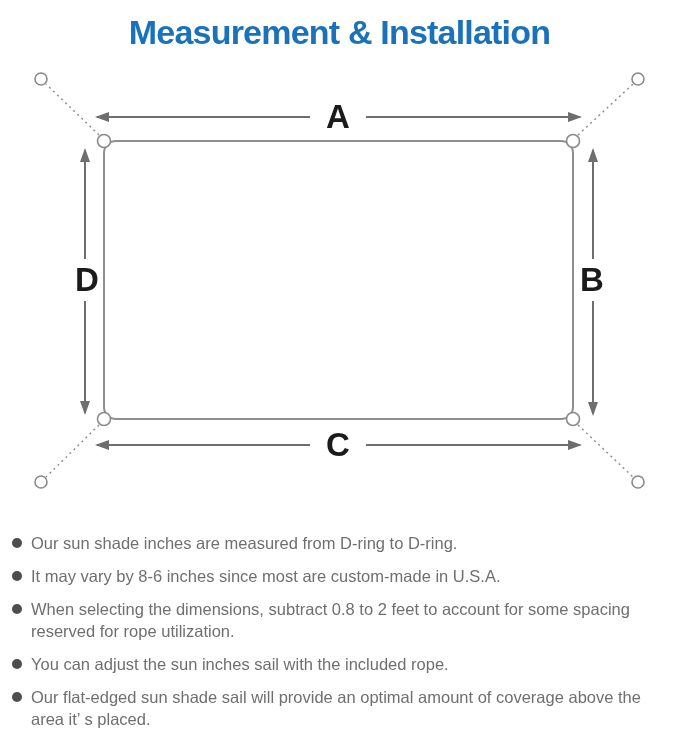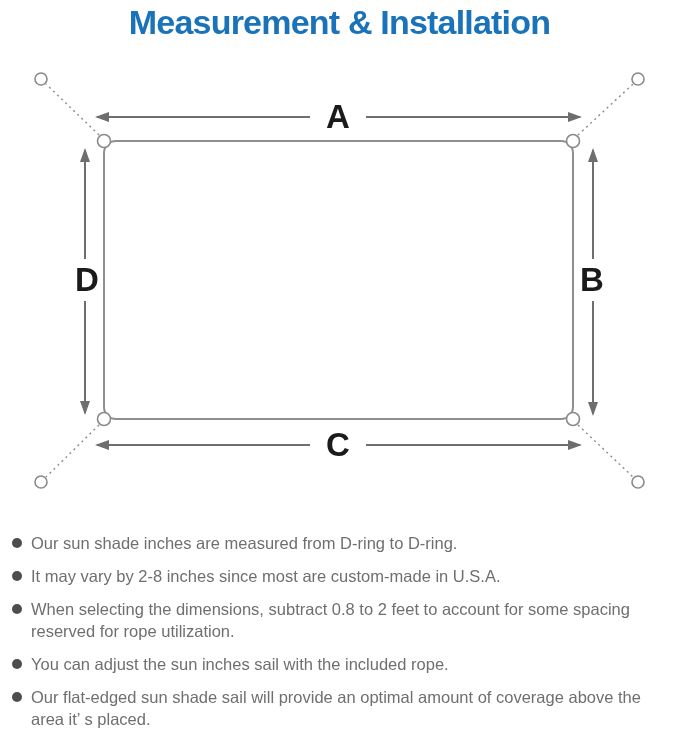--- a/index.html
+++ b/index.html
@@ -5,21 +5,21 @@
   html,body{margin:0;padding:0;background:#ffffff;}
   .page{
     position:relative;
     width:679px;height:739px;
     background:#ffffff;
     overflow:hidden;
     font-family:"Liberation Sans", sans-serif;
   }
   .page-title{
     position:absolute;top:0;left:0;right:0;margin:0;
-    padding-top:3px;
+    padding-top:13px;
     text-align:center;
     font-size:34px;font-weight:bold;letter-spacing:-0.8px;
     color:#1a73b9;
   }
   .diagram-svg{position:absolute;top:0;left:0;}
   .dim-line{stroke:#6e6e6e;stroke-width:2;}
   .sail-rect{fill:#ffffff;stroke:#8f8f8f;stroke-width:2;}
   .anchor-circle{fill:#ffffff;stroke:#8a8a8a;stroke-width:1.6;}
   .dring{fill:#ffffff;stroke:#8a8a8a;stroke-width:1.6;}
   .rope-line{stroke:#8a8a8a;stroke-width:1.4;stroke-dasharray:2 3.6;fill:none;}
@@ -93,21 +93,21 @@
   </svg>
 
 
   <ul class="notes">
     <li>
       <span class="dot"></span>
       <span>Our sun shade inches are measured from D-ring to D-ring.</span>
     </li>
     <li>
       <span class="dot"></span>
-      <span>It may vary by 2-8 inches since most are custom-made in U.S.A.</span>
+      <span>It may vary by 8-6 inches since most are custom-made in U.S.A.</span>
     </li>
     <li>
       <span class="dot"></span>
       <span>When selecting the dimensions, subtract 0.8 to 2 feet to account for some spacing reserved for rope utilization.</span>
     </li>
     <li>
       <span class="dot"></span>
       <span>You can adjust the sun inches sail with the included rope.</span>
     </li>
     <li>

